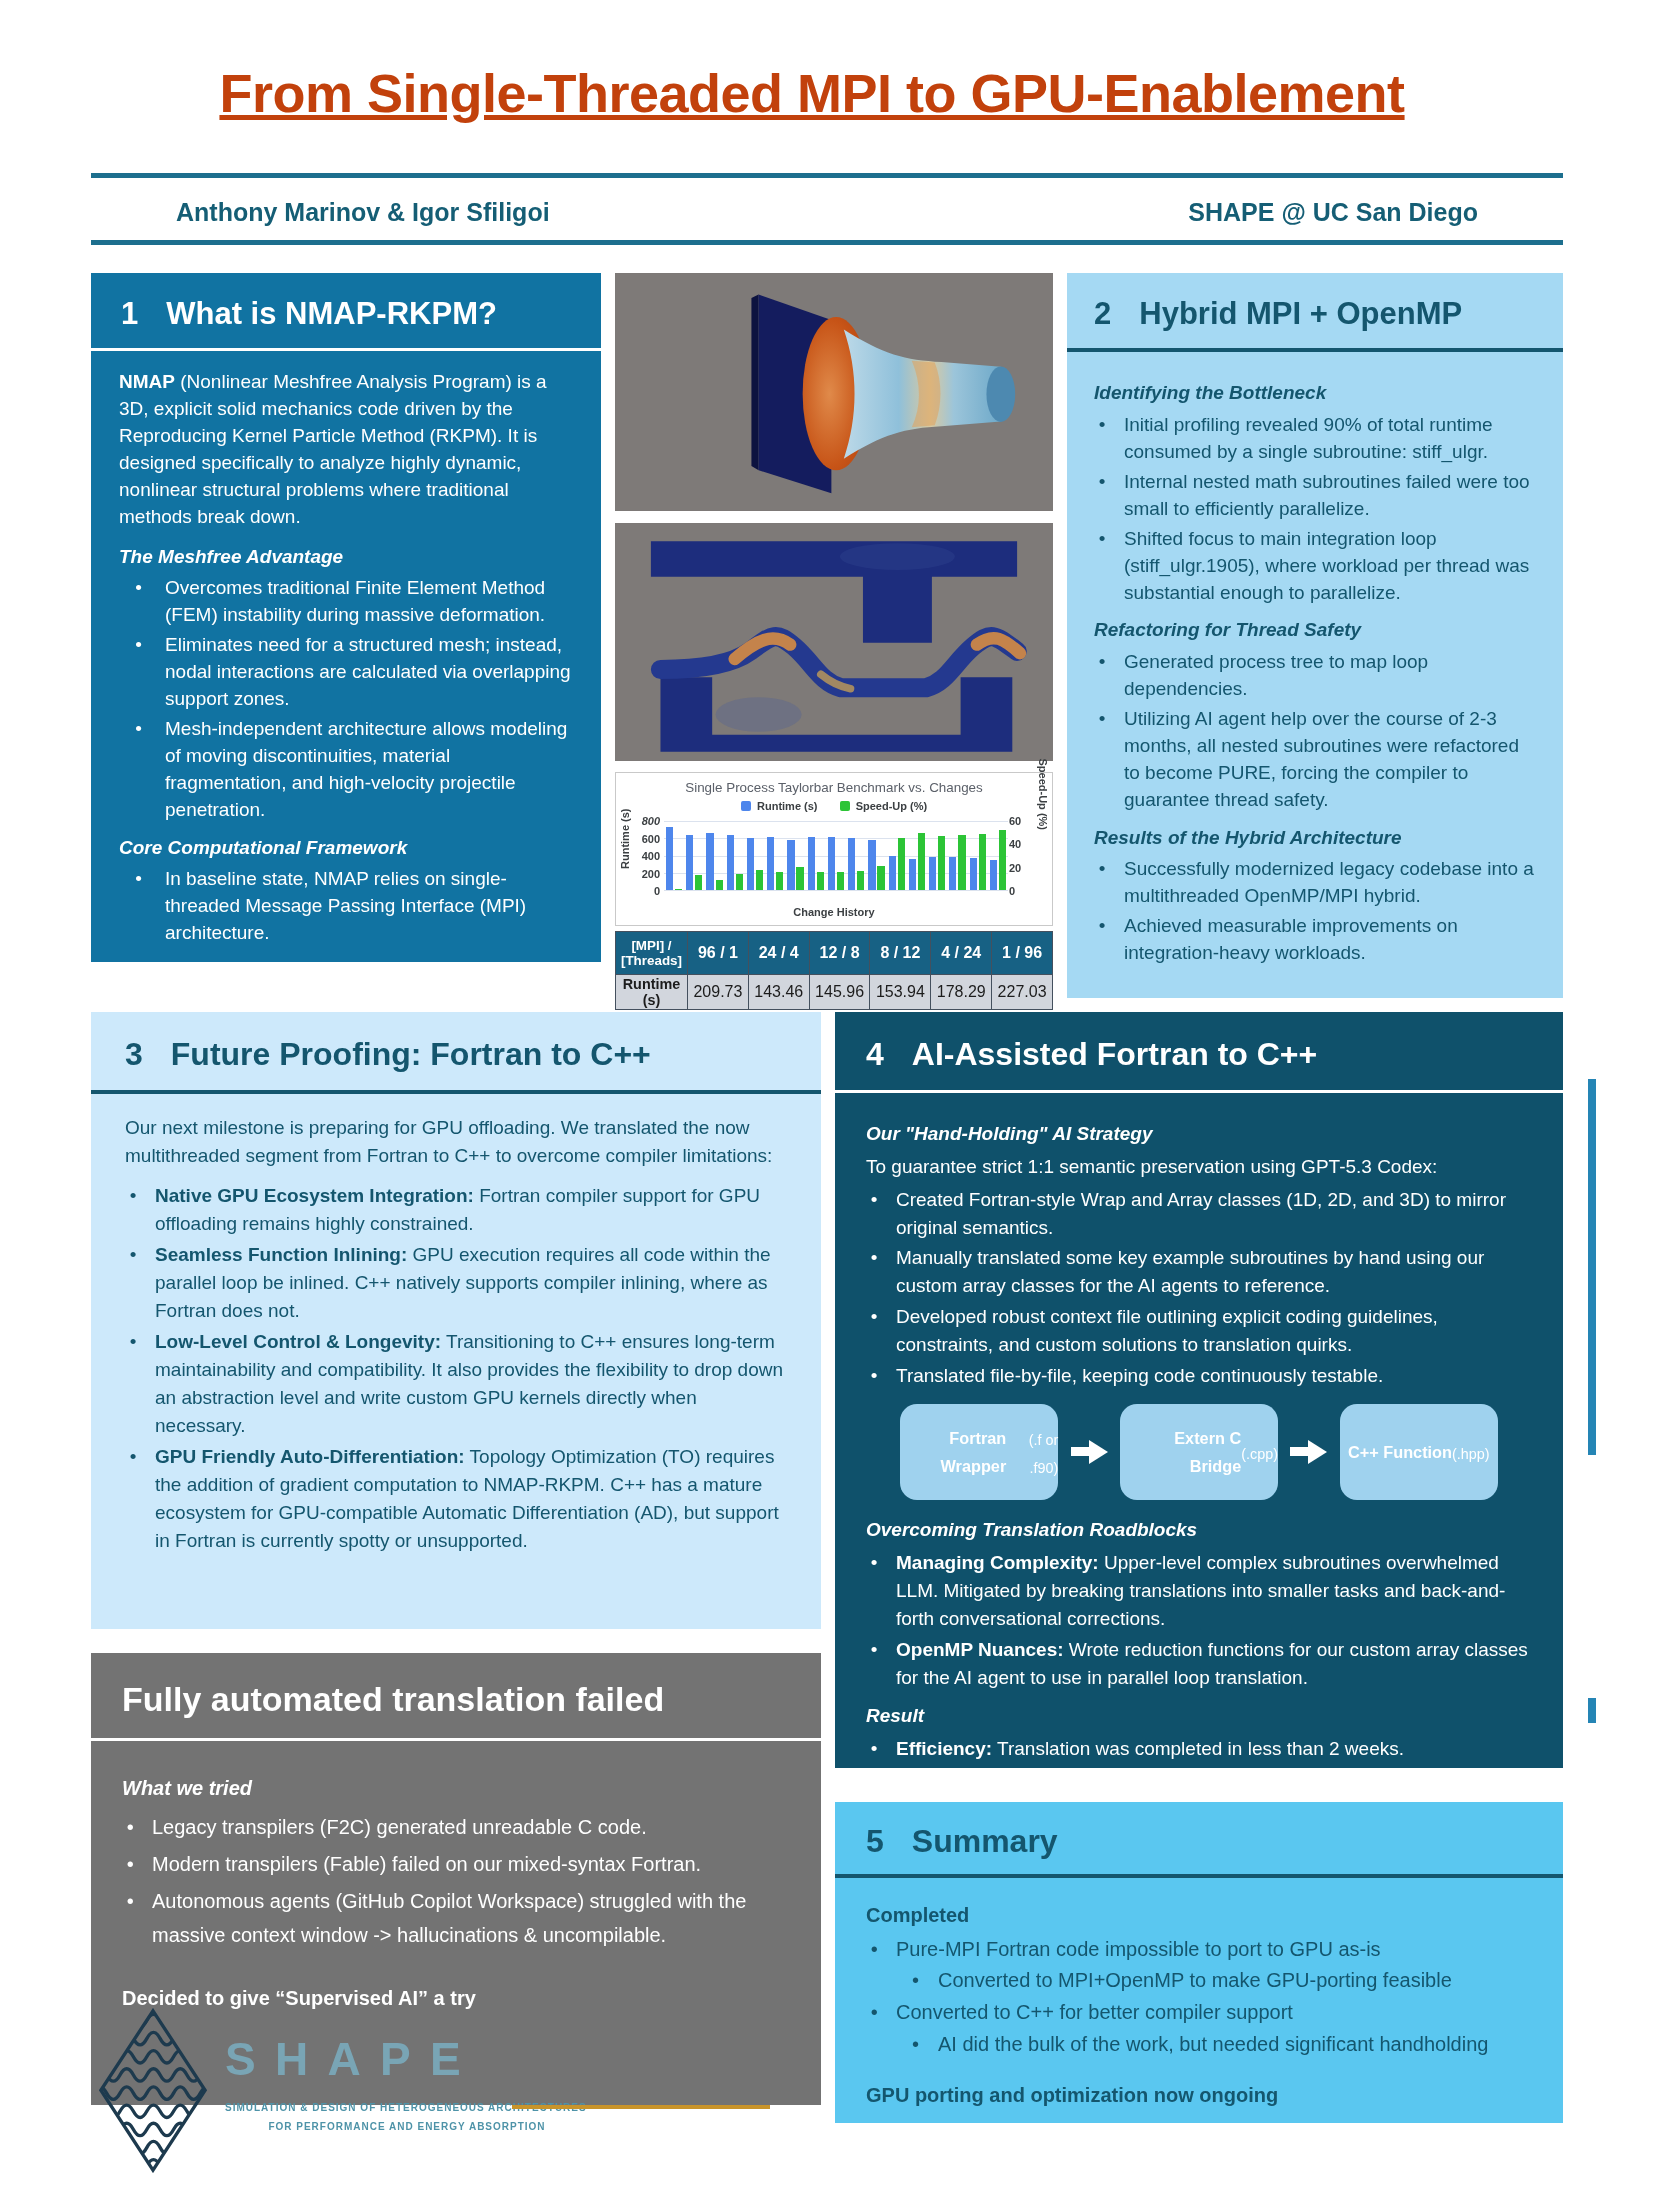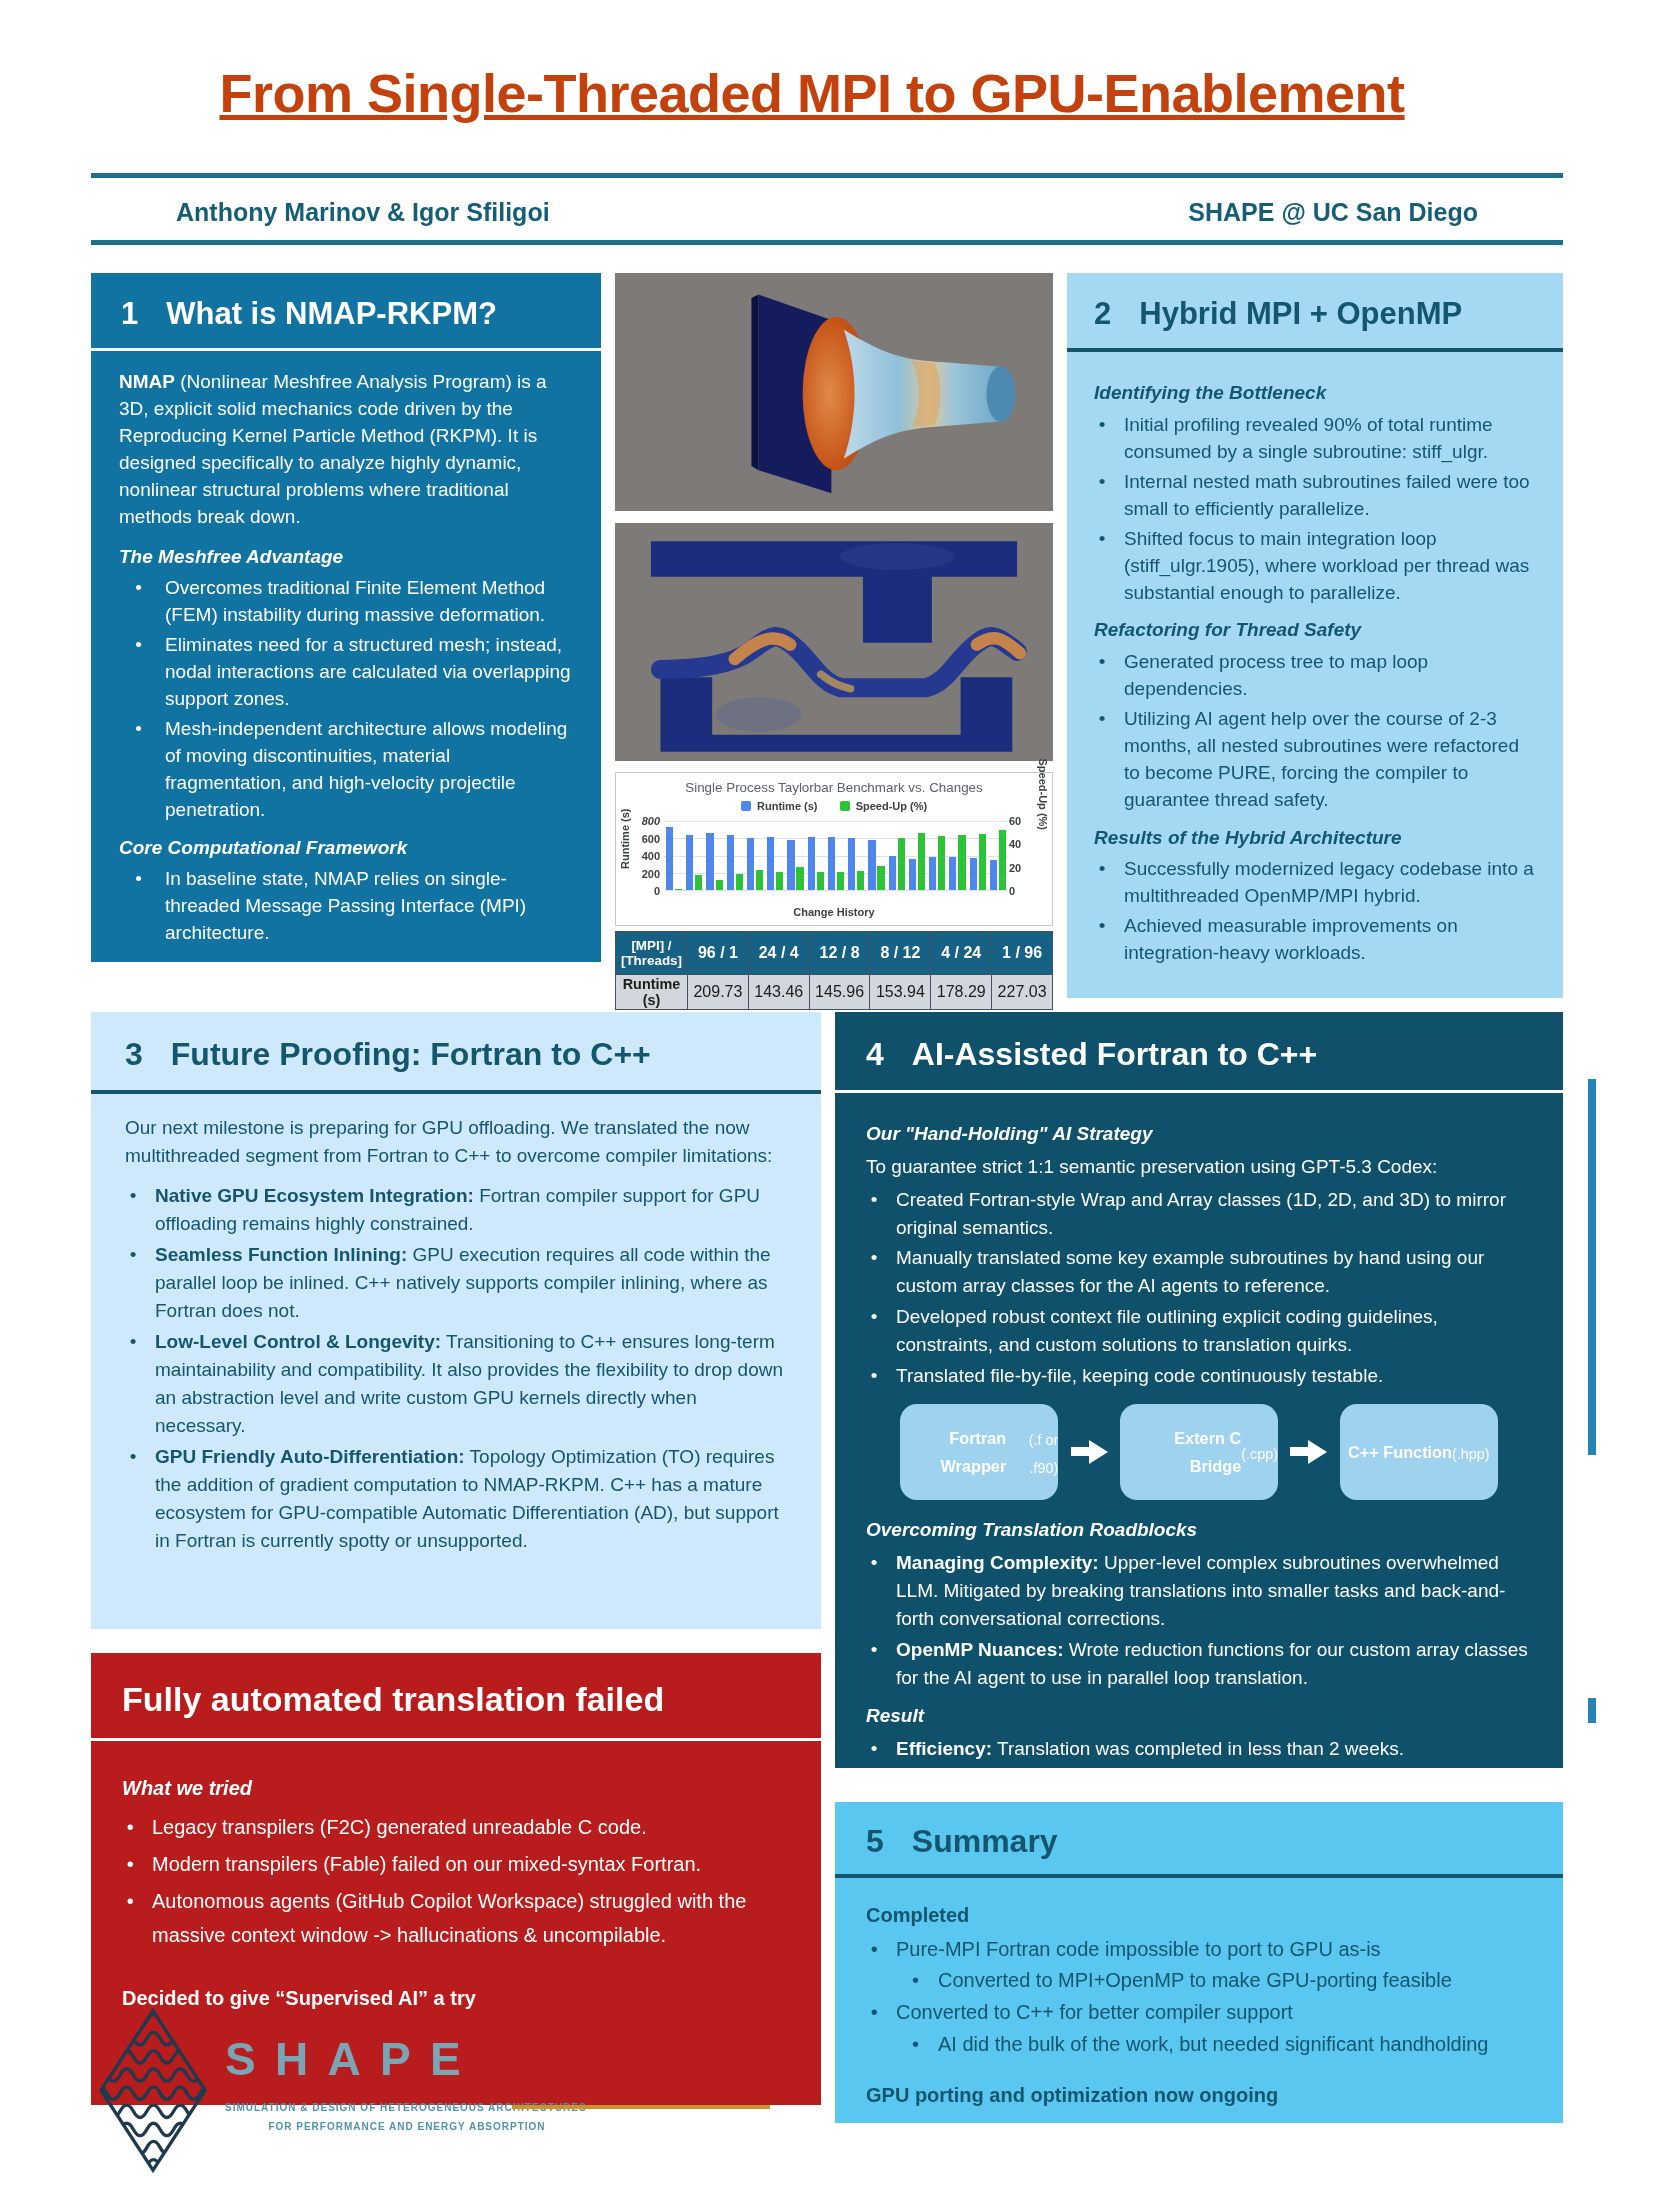--- a/index.html
+++ b/index.html
@@ -38,21 +38,21 @@
   #sec3 .sec-divider{height:3.8px;background:#14566e;}
   #sec3 .body{padding:20px 34px;font-size:19px;line-height:28px;}
 
   
   #sec4{left:835px;top:1012px;width:728px;height:756px;background:#0f516b;color:#ffffff;}
   #sec4 .sec-head{font-size:32px;padding:24px 31px 17px 31px;color:#ffffff;}
   #sec4 .sec-divider{height:3.4px;background:#ffffff;}
   #sec4 .body{padding:18px 31px;font-size:19px;line-height:28px;}
 
   
-  #purple{left:91px;top:1653px;width:730px;height:452px;background:#b91c1c;color:#ffffff;}
+  #purple{left:91px;top:1653px;width:730px;height:452px;background:#737373;color:#ffffff;}
   #purple .sec-head{font-size:34px;padding:27px 31px 19px 31px;color:#fff;}
   #purple .sec-divider{height:3.4px;background:#ffffff;}
   #purple .body{padding:21px 31px;font-size:20px;line-height:34px;}
   #purple .closing{margin-top:29px;font-weight:700;}
 
   
   #sec5{left:835px;top:1802px;width:728px;height:321px;background:#5ac7f0;color:#14566e;}
   #sec5 .sec-head{font-size:32px;padding:21px 31px 14.4px 31px;color:#14566e;}
   #sec5 .sec-divider{height:3.4px;background:#14566e;}
   #sec5 .body{padding:14.4px 31px;font-size:20px;line-height:29px;}

